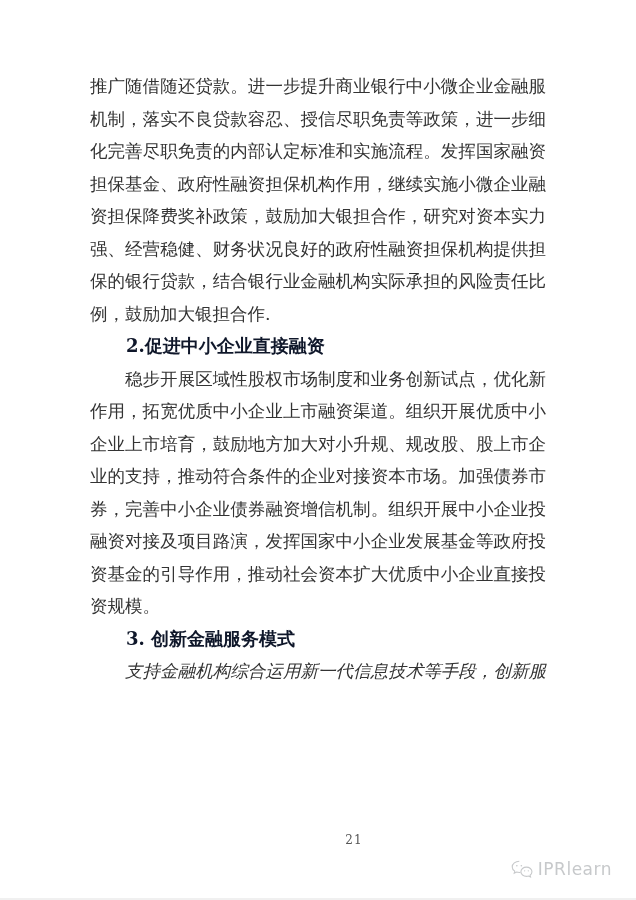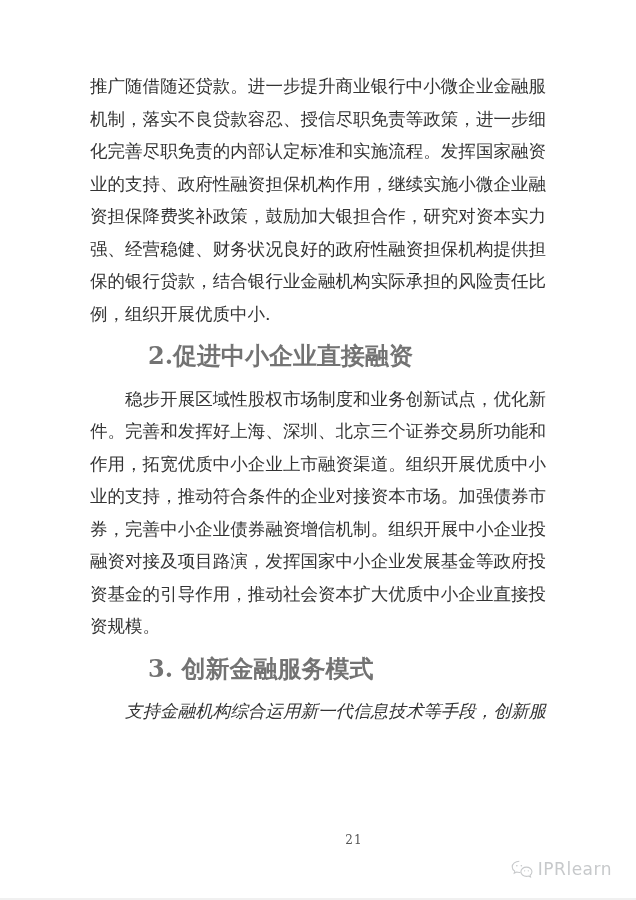--- a/index.html
+++ b/index.html
@@ -34,26 +34,26 @@
     text-align-last: left;
   }
   .para.flow .line:last-child {
     text-align-last: justify;
     font-style: italic;
   }
   .para.indent .line:first-child {
     text-indent: 2em;
   }
   .heading {
-    margin: 10px;
+    margin: 0;
     padding-left: 2em;
-    font-size: 24px;
+    font-size: 18px;
     line-height: 32.5px;
     font-weight: bold;
-    color: #737373;
+    color: #0f172a;
   }
   .page-number {
     position: absolute;
     top: 833px;
     left: 0;
     width: 100%;
     text-align: center;
     font-size: 12px;
     color: #555555;
     letter-spacing: 1px;
@@ -86,33 +86,33 @@
 <body>
 
 <div class="page">
 
   <div class="text-body">
 
     <div class="para">
         <div class="line">推广随借随还贷款。进一步提升商业银行中小微企业金融服</div>
         <div class="line">机制，落实不良贷款容忍、授信尽职免责等政策，进一步细</div>
         <div class="line">化完善尽职免责的内部认定标准和实施流程。发挥国家融资</div>
-        <div class="line">业的支持、政府性融资担保机构作用，继续实施小微企业融</div>
+        <div class="line">担保基金、政府性融资担保机构作用，继续实施小微企业融</div>
         <div class="line">资担保降费奖补政策，鼓励加大银担合作，研究对资本实力</div>
         <div class="line">强、经营稳健、财务状况良好的政府性融资担保机构提供担</div>
         <div class="line">保的银行贷款，结合银行业金融机构实际承担的风险责任比</div>
-        <div class="line">例，组织开展优质中小.</div>
+        <div class="line">例，鼓励加大银担合作.</div>
       </div>
 
     <div class="heading">2.促进中小企业直接融资</div>
 
     <div class="para indent">
         <div class="line">稳步开展区域性股权市场制度和业务创新试点，优化新</div>
-        <div class="line">件。完善和发挥好上海、深圳、北京三个证券交易所功能和</div>
         <div class="line">作用，拓宽优质中小企业上市融资渠道。组织开展优质中小</div>
+        <div class="line">企业上市培育，鼓励地方加大对小升规、规改股、股上市企</div>
         <div class="line">业的支持，推动符合条件的企业对接资本市场。加强债券市</div>
         <div class="line">券，完善中小企业债券融资增信机制。组织开展中小企业投</div>
         <div class="line">融资对接及项目路演，发挥国家中小企业发展基金等政府投</div>
         <div class="line">资基金的引导作用，推动社会资本扩大优质中小企业直接投</div>
         <div class="line">资规模。</div>
       </div>
 
     <div class="heading">3. 创新金融服务模式</div>
 
     <div class="para indent flow">

